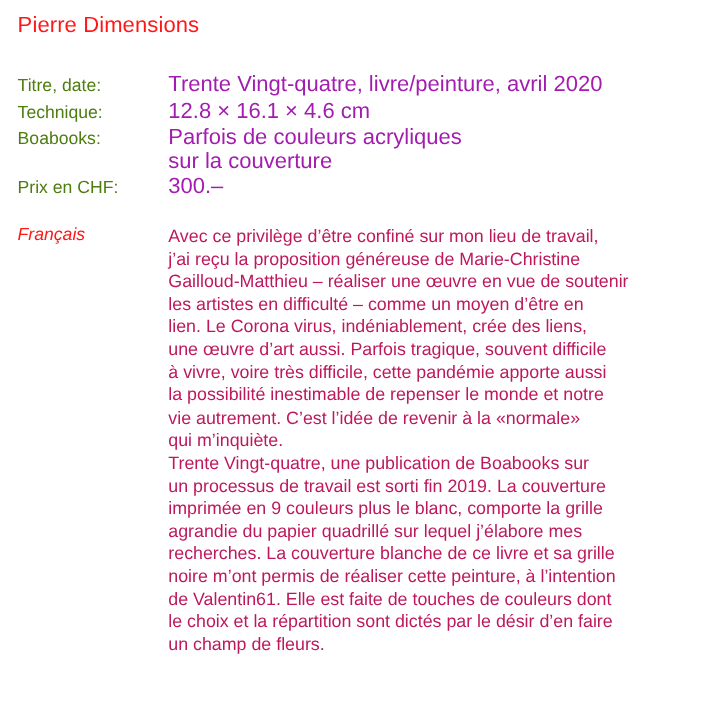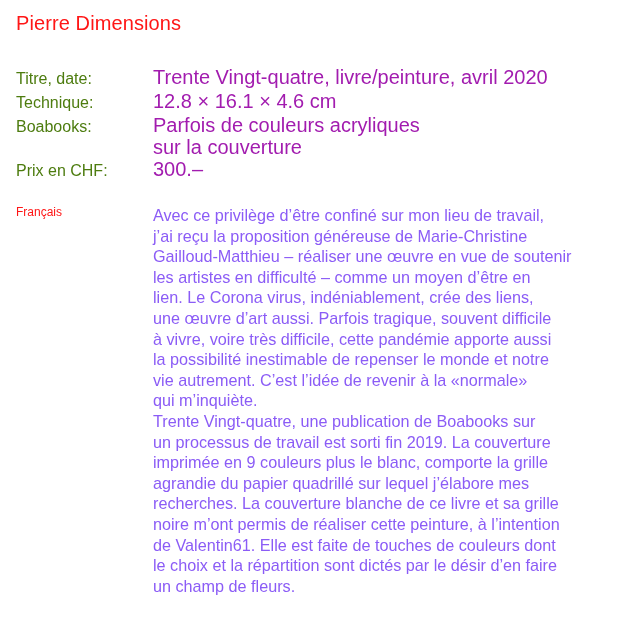--- a/index.html
+++ b/index.html
@@ -42,31 +42,32 @@
     .meta-value {
       font-size: 20px;
       color: #a21caf;
       line-height: 22px;
       white-space: pre-line;
     }
     .lang-label {
       position: absolute;
       left: 16px;
       top: 205px;
-      font-size: 12px;
+      font-size: 16px;
       color: #ff1616;
+      font-style: italic;
     }
     .body-text {
       position: absolute;
       left: 153px;
       top: 205px;
       width: 470px;
       font-size: 16.2px;
       line-height: 20.6px;
-      color: #8b5cf6;
+      color: #be185d;
     }
     .body-text p {
       margin: 0;
       white-space: pre-line;
     }
   </style>
 </head>
 <body>
 
 <div class="artist">Pierre Dimensions</div>

